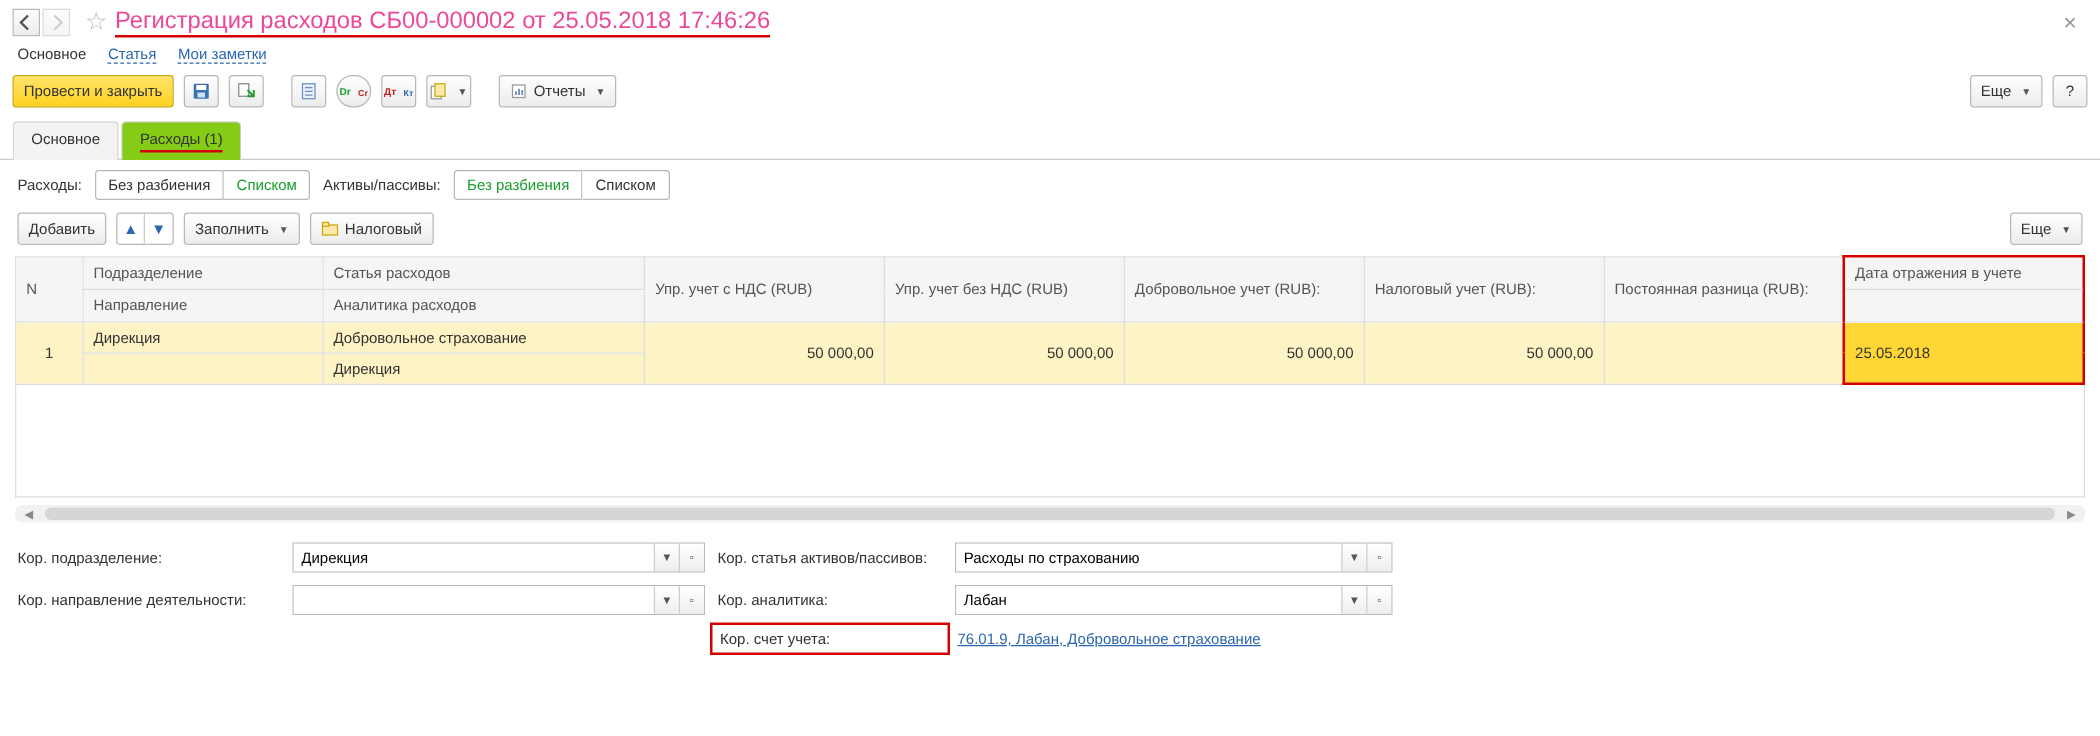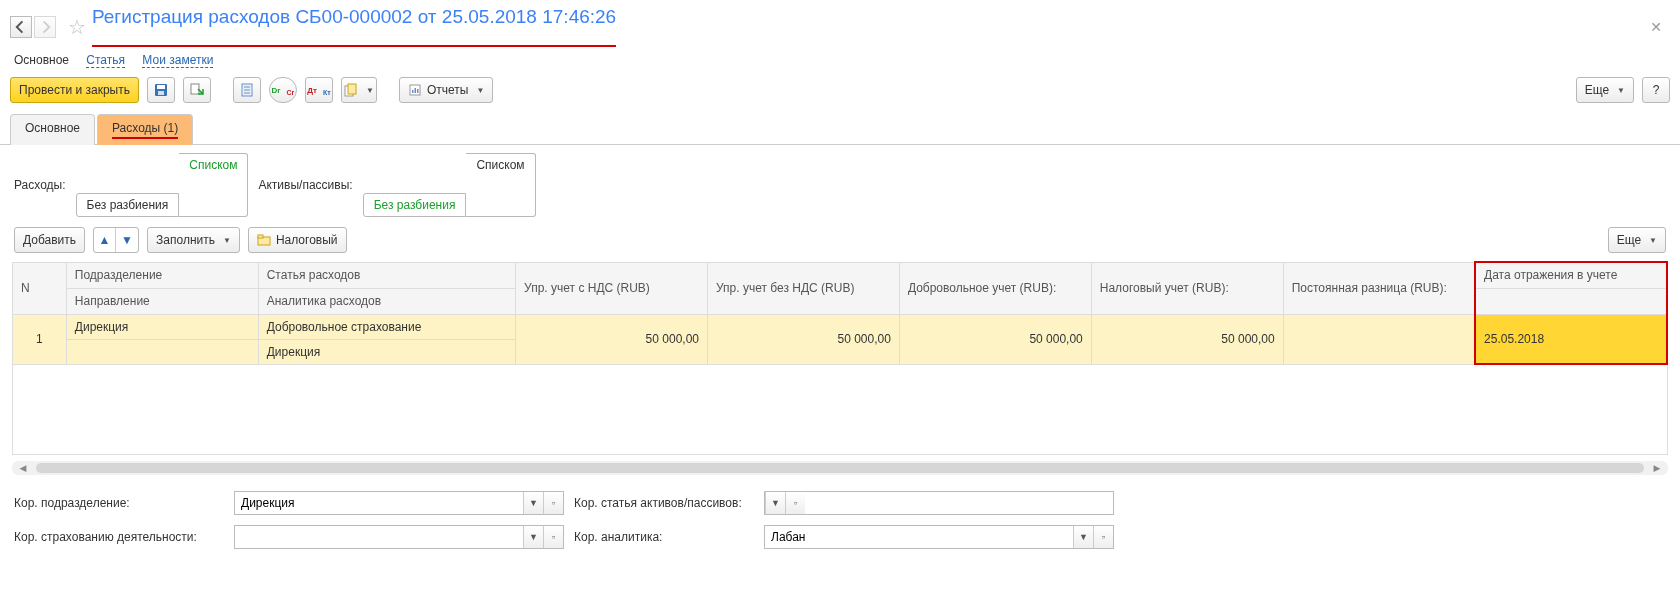--- a/index.html
+++ b/index.html
@@ -4,50 +4,50 @@
 <style>
   * { box-sizing: border-box; }
   html, body { margin: 0; padding: 0; font-family: Arial, sans-serif; font-size: 12px; color: #333; background: #fff; }
   .wrap { width: 1680px; }
 
   
   .hdr { display: flex; align-items: center; padding: 6px 10px 2px 10px; }
   .navbtn { width: 22px; height: 22px; border: 1px solid #bbb; background: linear-gradient(#fdfdfd,#ececec); display: inline-flex; align-items: center; justify-content: center; margin-right: 2px; color: #777; cursor: pointer; }
   .navbtn.dis { opacity: .55; }
   .star { margin: 0 6px 0 10px; color: #bbb; font-size: 20px; line-height: 1; cursor: pointer; }
-  .title { font-size: 19px; color: #3b82f6; border-bottom: 2px solid #d40000; padding-bottom: 17px; }
+  .title { font-size: 19px; color: #ec4899; border-bottom: 2px solid #d40000; padding-bottom: 0; }
   .hdr-x { margin-left: auto; color: #999; font-size: 14px; padding: 0 8px; cursor: pointer; }
 
   
   .subnav { padding: 4px 14px 10px 14px; }
   .subnav span { margin-right: 14px; cursor: pointer; }
   .subnav .link { color: #2b66b1; border-bottom: 1px dashed #2b66b1; }
   .subnav .active { color: #333; }
 
   
   .tbar { display: flex; align-items: center; padding: 0 10px 10px 10px; gap: 8px; }
   .btn { height: 26px; border: 1px solid #b8b8b8; background: linear-gradient(#fff,#ececec); display: inline-flex; align-items: center; padding: 0 8px; border-radius: 3px; cursor: pointer; font-size: 12px; gap: 5px; text-align: center; }
   .btn.primary { background: linear-gradient(#ffe36b,#ffd21f); border-color: #caa60d; font-weight: normal; }
   .btn.icon { padding: 0; width: 28px; justify-content: center; }
   .tbar .spacer { flex: 1; }
   .caret { font-size: 8px; margin-left: 3px; color: #555; }
   .ic { width: 14px; height: 14px; display: inline-block; }
 
   
   .tabs { display: flex; padding: 0 10px; border-bottom: 1px solid #ccc; }
   .tab { padding: 6px 14px; border: 1px solid #ccc; border-bottom: none; background: #f3f3f3; margin-right: 2px; border-radius: 4px 4px 0 0; cursor: pointer; position: relative; top: 1px; }
-  .tab.active { background: #fdba74; }
+  .tab.active { background: #84cc16; }
   .tab .underline { margin-top: 2px; height: 2px; background: #d40000; }
 
   
   .segs { display: flex; align-items: center; gap: 10px; padding: 8px 14px; flex-wrap: wrap; }
   .lbl { color: #333; }
   .seggrp { display: inline-flex; }
   .seggrp .seg { border: 1px solid #b8b8b8; padding: 4px 10px; background: #fff; cursor: pointer; }
-  .seggrp .seg:first-child { border-radius: 3px 0 0 3px; margin-top: 40px; }
+  .seggrp .seg:first-child { border-radius: 3px 0 0 3px; }
   .seggrp .seg:last-child { border-radius: 0 3px 3px 0; border-left: none; }
   .seg.on-green { color: #1a9e2c; }
 
   .row2 { display: flex; align-items: center; gap: 8px; padding: 2px 14px 8px 14px; }
   .arrowbox { display: inline-flex; border: 1px solid #b8b8b8; border-radius: 3px; overflow: hidden; }
   .arrowbox span { width: 22px; height: 24px; display: inline-flex; align-items: center; justify-content: center; cursor: pointer; }
   .arrowbox span:first-child { border-right: 1px solid #ccc; color: #2b66b1; }
   .arrowbox span:last-child { color: #2b66b1; }
 
   
@@ -275,34 +275,41 @@
 
   <div class="form">
     <span class="lbl">Кор. подразделение:</span>
     <div class="combo">
       <input value="Дирекция" style="">
       <span class="cbtn">▼</span>
       <span class="cbtn">▫</span>
     </div>
     <span class="lbl">Кор. статья активов/пассивов:</span>
     <div class="combo">
+      <input value="Расходы по страхованию" style="">
       <span class="cbtn">▼</span>
       <span class="cbtn">▫</span>
     </div>
 
-    <span class="lbl">Кор. страхованию деятельности:</span>
+    <span class="lbl">Кор. направление деятельности:</span>
     <div class="combo">
       <input value="" style="">
       <span class="cbtn">▼</span>
       <span class="cbtn">▫</span>
     </div>
     <span class="lbl">Кор. аналитика:</span>
     <div class="combo">
       <input value="Лабан" style="">
       <span class="cbtn">▼</span>
       <span class="cbtn">▫</span>
     </div>
 
     <span></span>
       <span></span>
+    <div class="form-row-3">
+      <div class="boxred" style="display:grid;grid-template-columns:180px 350px;column-gap:10px;align-items:center;">
+        <span class="lbl">Кор. счет учета:</span>
+        <span class="alink">76.01.9, Лабан, Добровольное страхование</span>
+      </div>
+    </div>
   </div>
 
 </div>
 
 </body></html>

